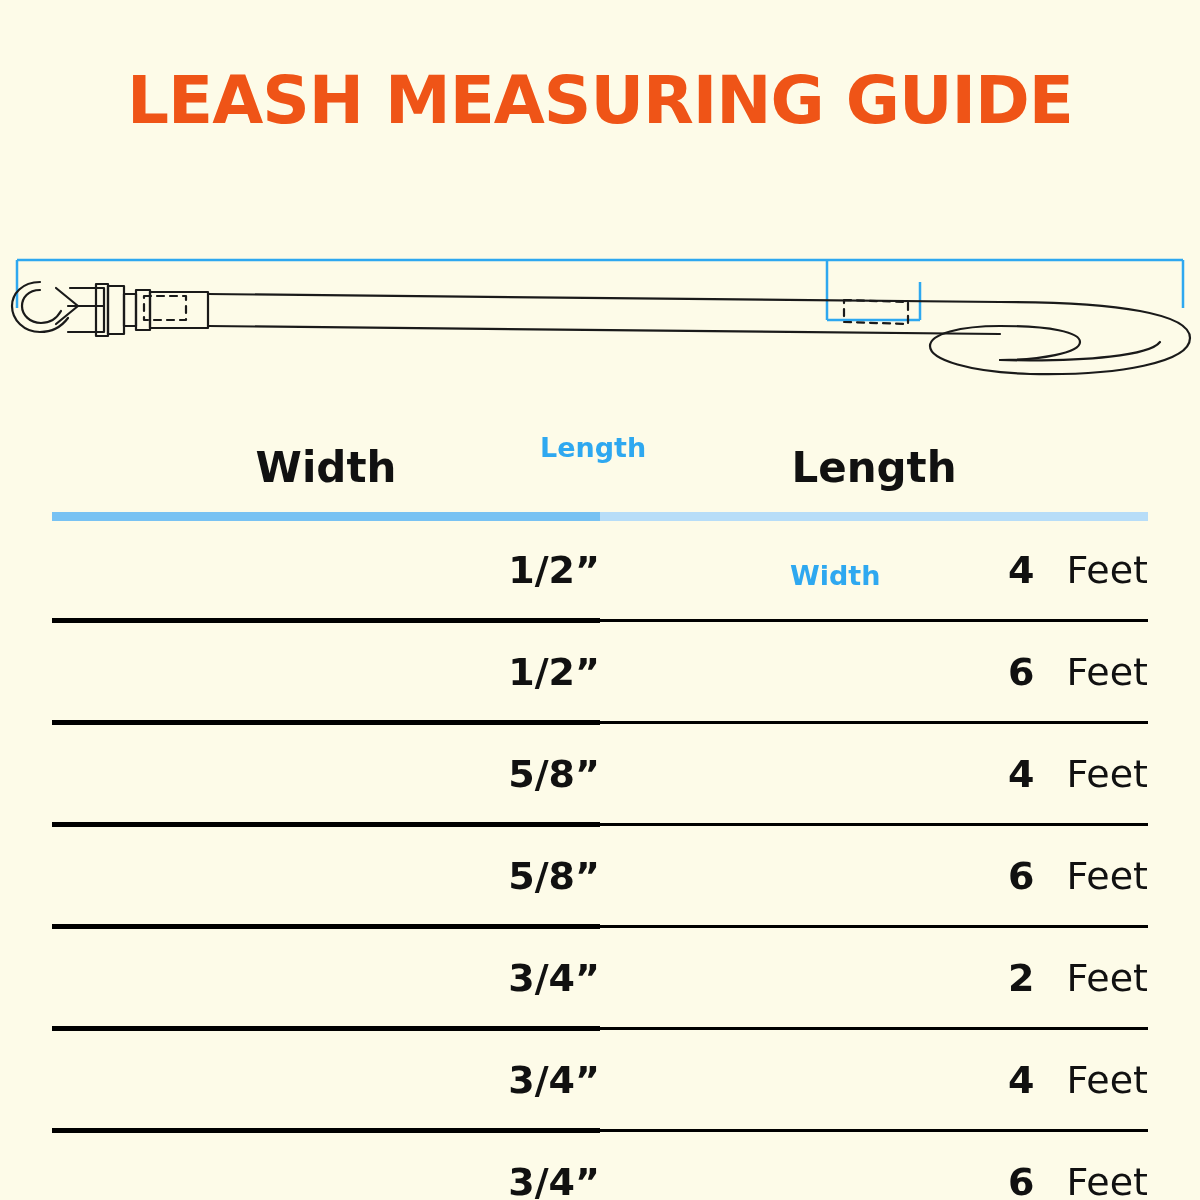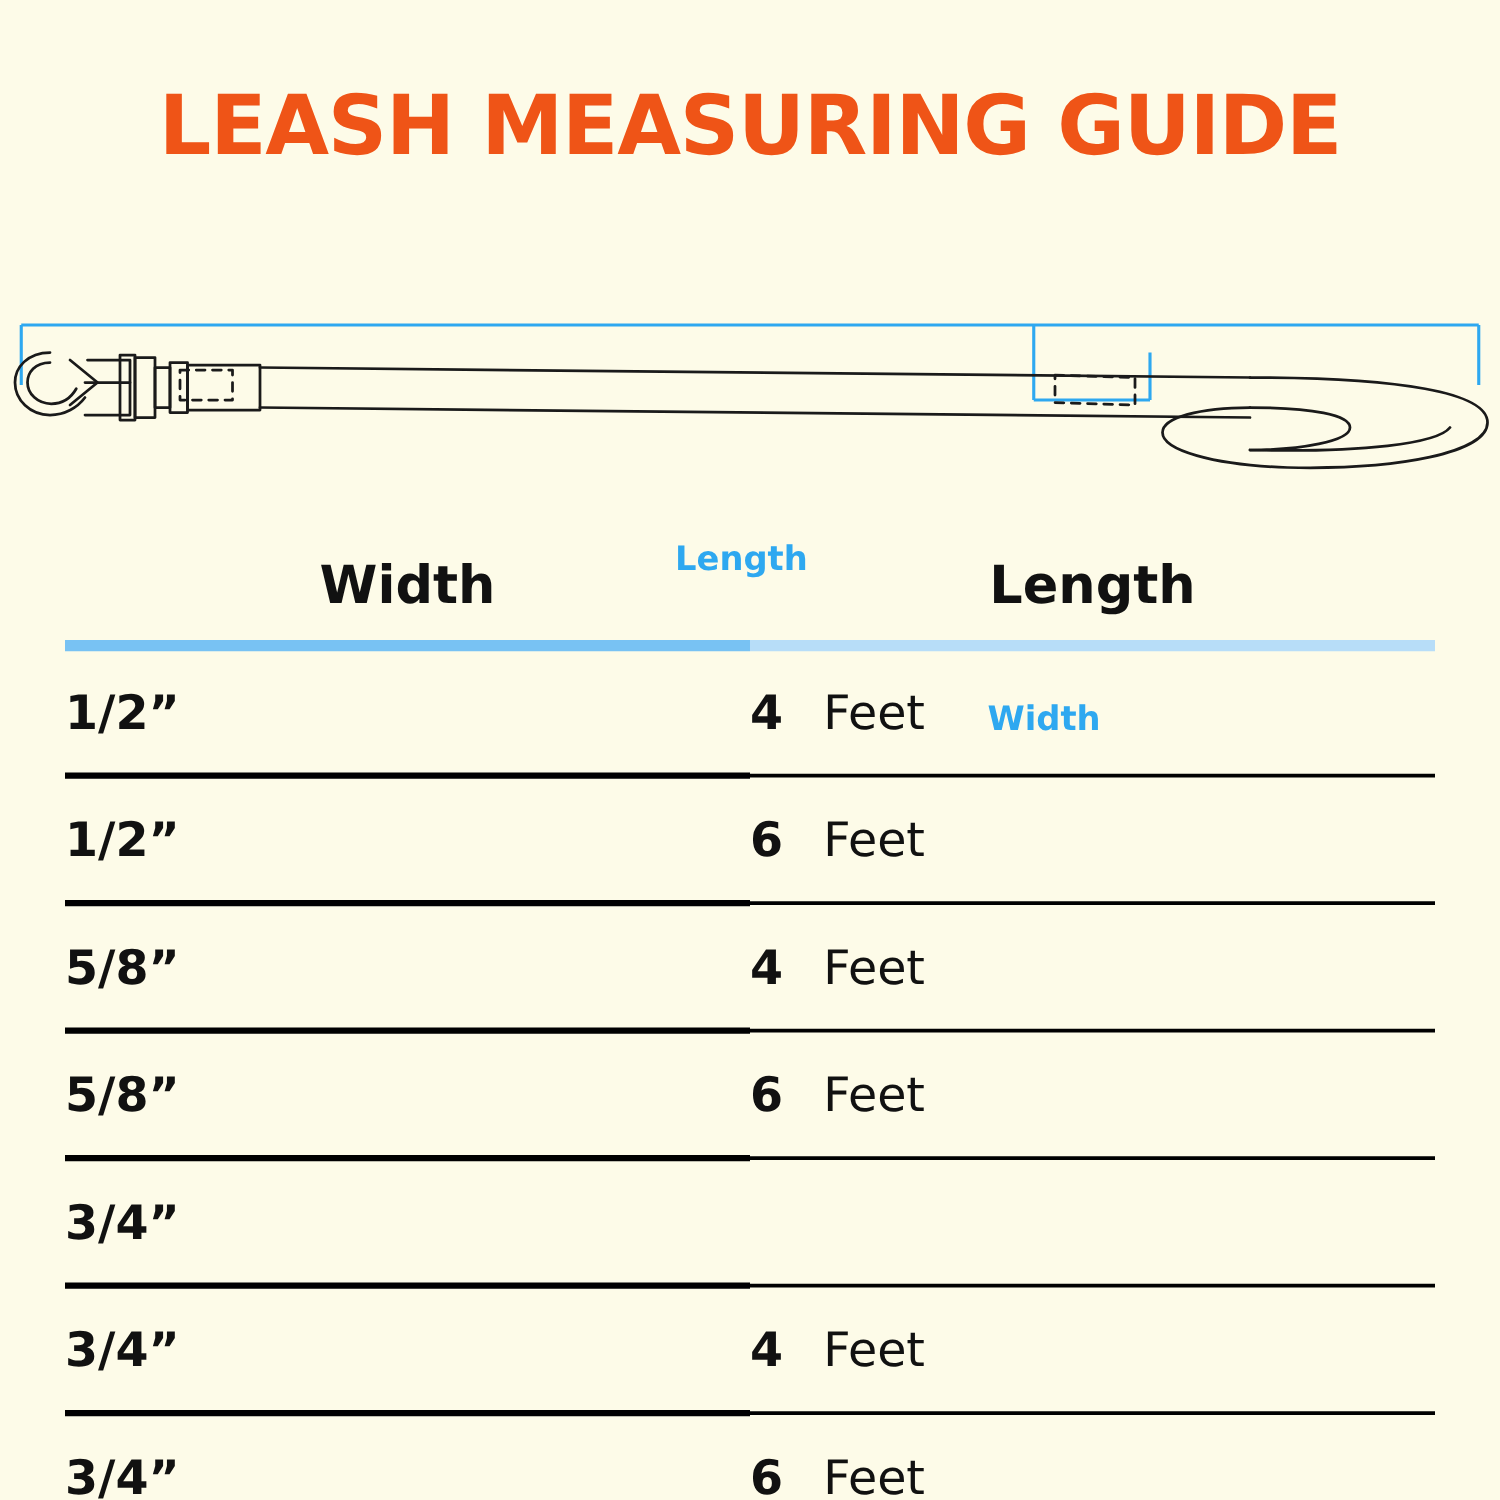--- a/index.html
+++ b/index.html
@@ -97,21 +97,21 @@
   .headrule .seg.left { background: #78c2f3; }
   .headrule .seg.right { background: #b7ddf8; }
 
   .row {
     display: flex;
     height: 97px;
     align-items: center;
   }
   .cell {
     flex: 1 1 50%;
-    text-align: left;
+    text-align: right;
     font-size: 38px;
     color: #111111;
     font-family: "DejaVu Sans", sans-serif;
   }
   .cell .strong {
     font-weight: bold;
   }
   .cell .light {
     font-weight: normal;
     margin-left: 20px;
@@ -219,20 +219,21 @@
       <div class="cell"><span class="strong">5/8”</span></div>
       <div class="cell"><span class="strong">6</span> <span class="light">Feet</span></div>
     </div>
     <div class="rowrule">
         <div class="seg left"></div>
         <div class="seg right"></div>
       </div>
 
     <div class="row">
       <div class="cell"><span class="strong">3/4”</span></div>
+      <div class="cell"><span class="strong">2</span> <span class="light">Feet</span></div>
     </div>
     <div class="rowrule">
         <div class="seg left"></div>
         <div class="seg right"></div>
       </div>
 
     <div class="row">
       <div class="cell"><span class="strong">3/4”</span></div>
       <div class="cell"><span class="strong">4</span> <span class="light">Feet</span></div>
     </div>

